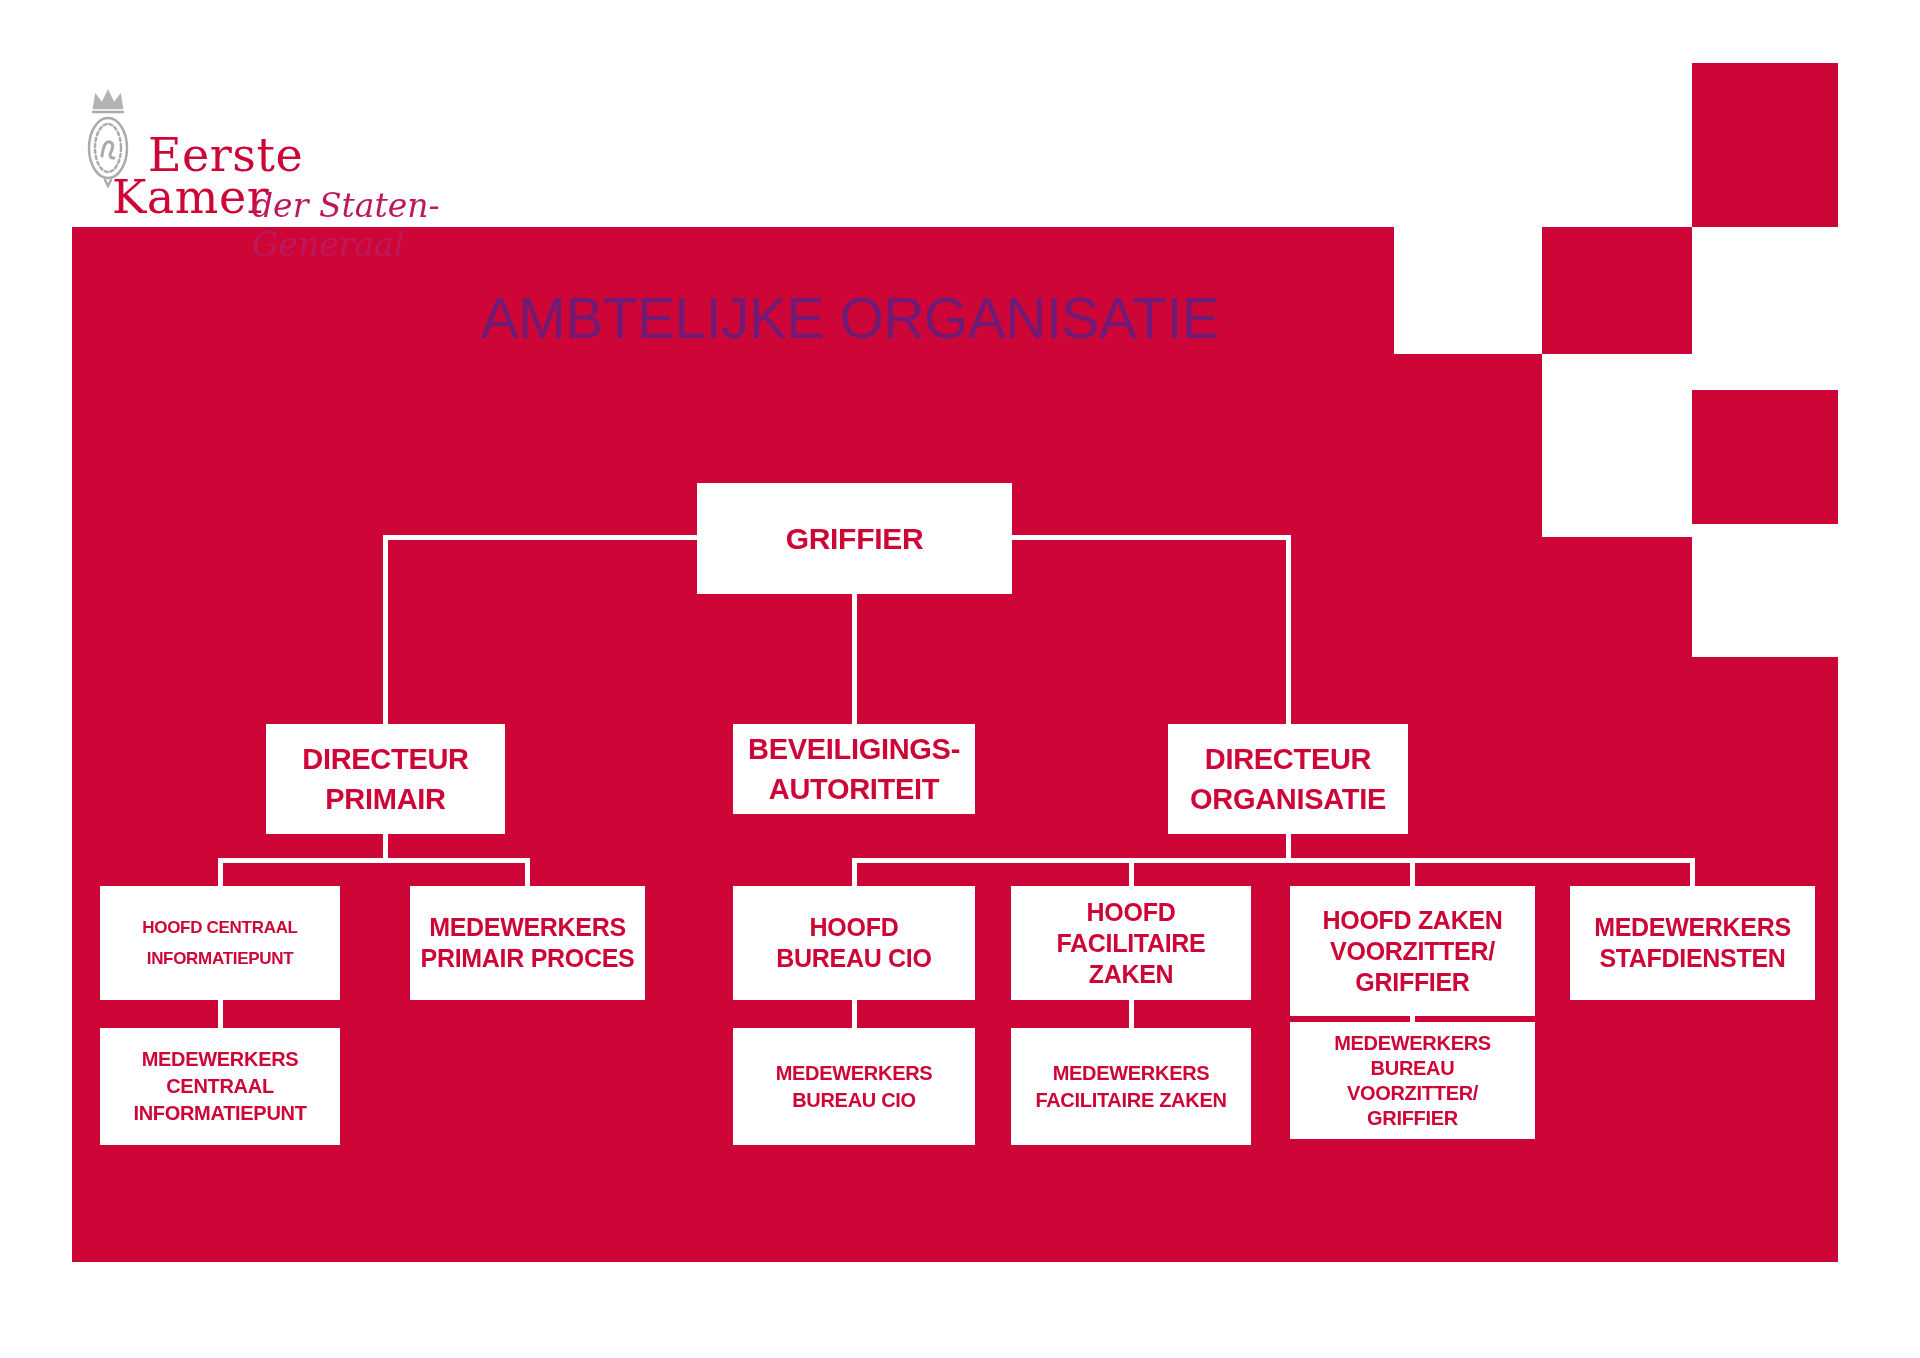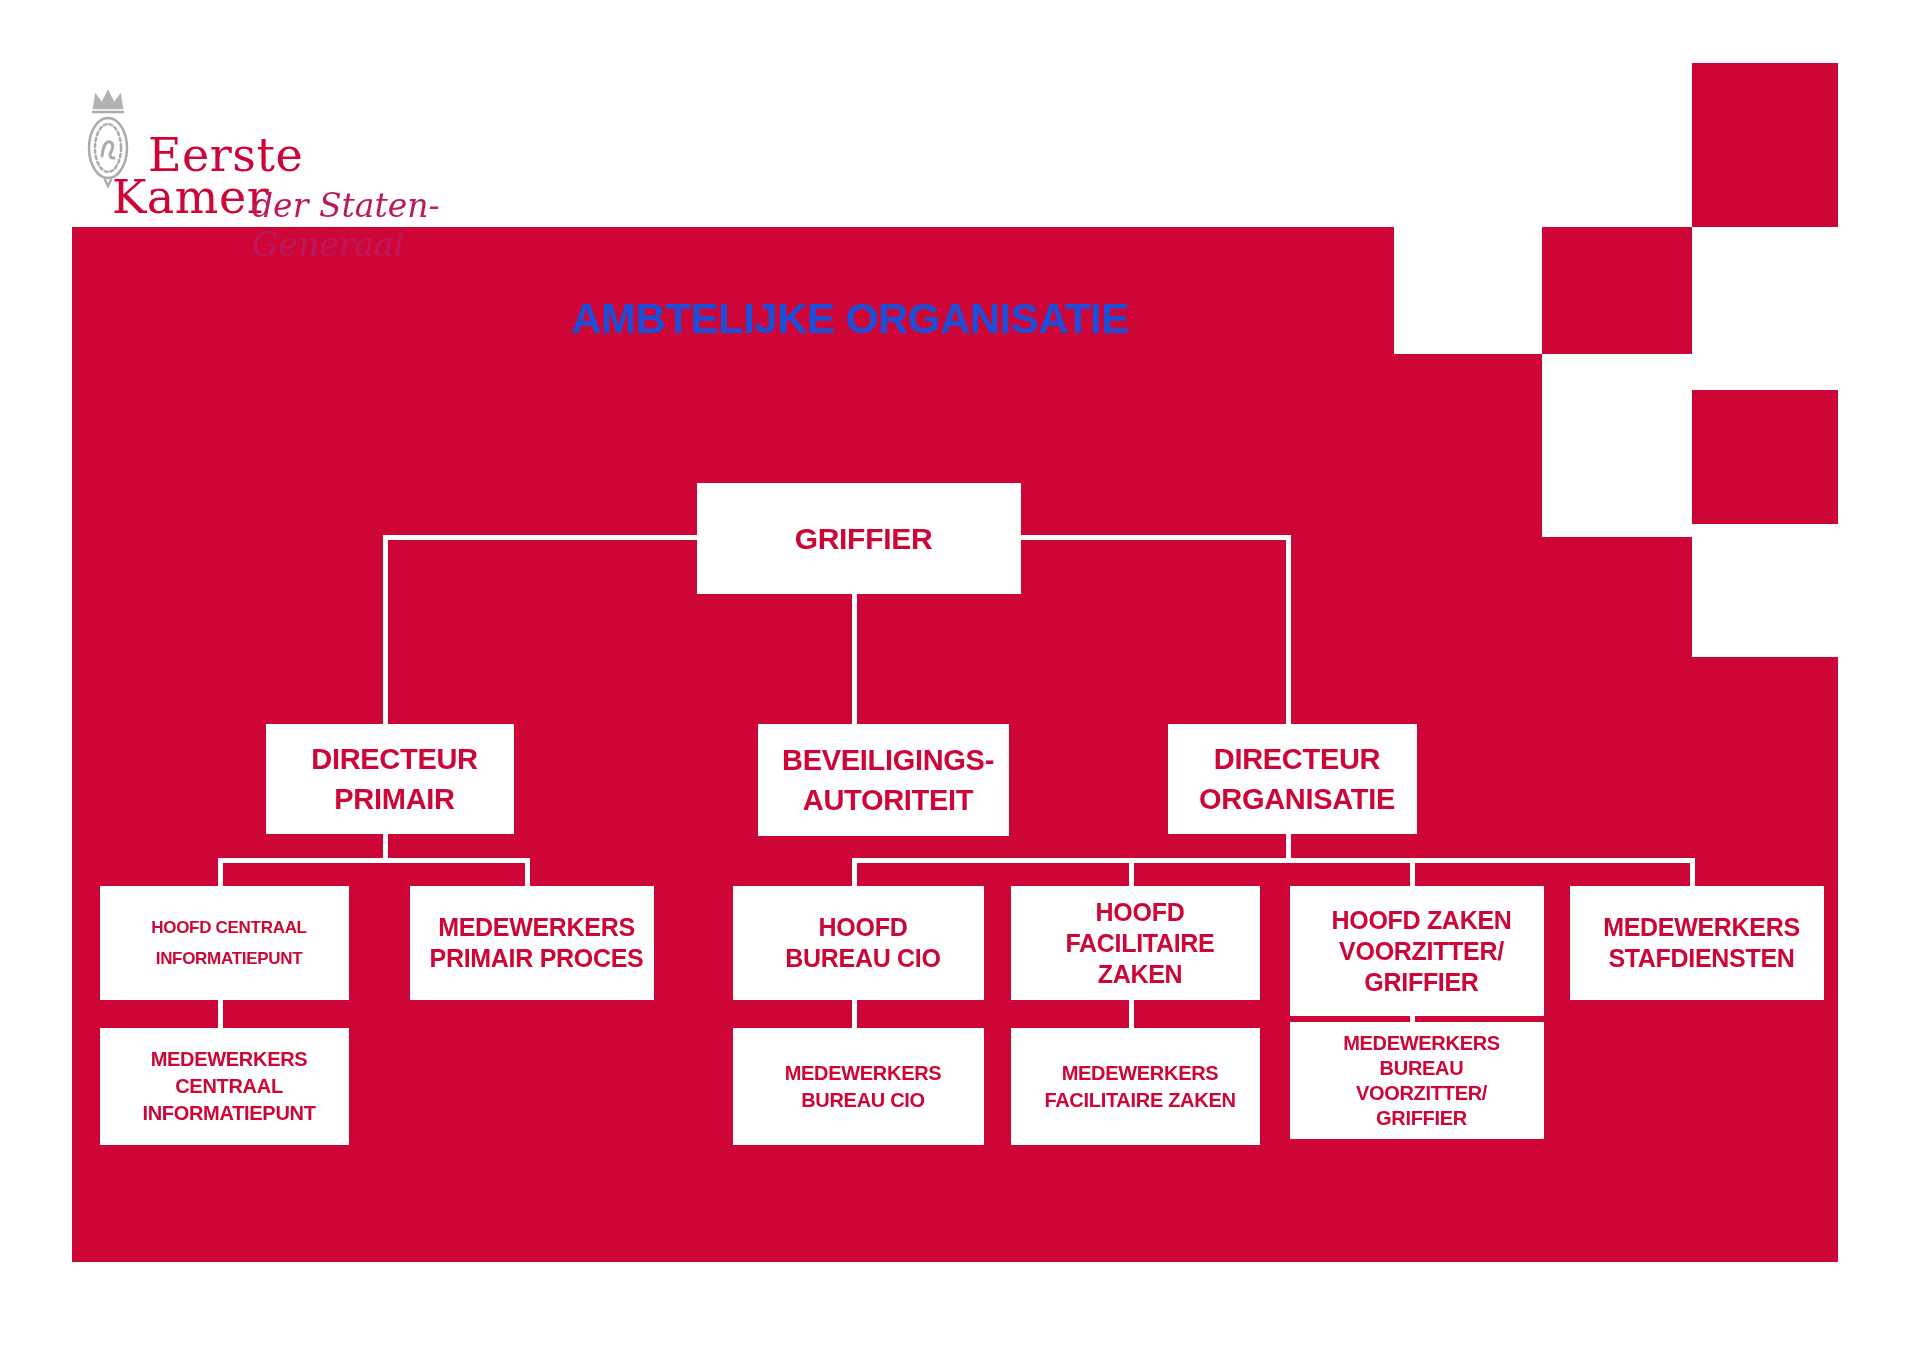--- a/index.html
+++ b/index.html
@@ -31,28 +31,28 @@
     position:absolute;left:112px;top:170px;
     font-family:"DejaVu Serif", serif;font-size:46px;color:#CE0637;letter-spacing:.5px;
   }
   .logo-suffix{
     position:absolute;left:252px;top:186px;
     font-family:"DejaVu Serif", serif;font-style:italic;font-size:33px;color:#be185d;
   }
   
   .title{
     position:absolute;left:450px;top:292px;width:800px;
-    text-align:center;color:#1d4ed8;font-weight:bold;font-size:42px;
+    text-align:center;color:#701a75;font-weight:normal;font-size:57px;
     line-height:53px;letter-spacing:-0.5px;
   }
   
   .org-box{
     position:absolute;background:#ffffff;color:#CE0637;font-weight:bold;
     display:flex;flex-direction:column;justify-content:center;align-items:center;
-    text-align:center;letter-spacing:-0.3px;padding-left:9px;
+    text-align:center;letter-spacing:-0.3px;
   }
   .org-box span{display:block;}
   
   .conn{position:absolute;background:#ffffff;}
   #c-root-drop   {left:852px; top:594px; width:5px;  height:130px;}
   #c-root-left-h {left:385px; top:535px; width:312px;height:5px;}
   #c-root-left-v {left:383px; top:535px; width:5px;  height:189px;}
   #c-root-right-h{left:1012px;top:535px; width:276px;height:5px;}
   #c-root-right-v{left:1286px;top:535px; width:5px;  height:189px;}
   #c-inh-drop    {left:383px; top:834px; width:5px;  height:24px;}
@@ -122,21 +122,21 @@
 <div class="conn" id="c-stub-vz"></div>
 
 <div id="org-boxes">
     <div class="org-box" style="left: 697px; top: 483px; width: 315px; height: 111px; font-size: 30px; line-height: 36px;">
       <span>GRIFFIER</span>
     </div>
     <div class="org-box" style="left: 266px; top: 724px; width: 239px; height: 110px; font-size: 29px; line-height: 40px;">
       <span>DIRECTEUR</span>
       <span>PRIMAIR</span>
     </div>
-    <div class="org-box" style="left: 758px; top: 724px; width: 242px; height: 112px; font-size: 29px; line-height: 40px;">
+    <div class="org-box" style="left: 733px; top: 724px; width: 242px; height: 90px; font-size: 29px; line-height: 40px;">
       <span>BEVEILIGINGS-</span>
       <span>AUTORITEIT</span>
     </div>
     <div class="org-box" style="left: 1168px; top: 724px; width: 240px; height: 110px; font-size: 29px; line-height: 40px;">
       <span>DIRECTEUR</span>
       <span>ORGANISATIE</span>
     </div>
     <div class="org-box" style="left: 100px; top: 886px; width: 240px; height: 114px; font-size: 17px; line-height: 31px;">
       <span>HOOFD CENTRAAL</span>
       <span>INFORMATIEPUNT</span>

